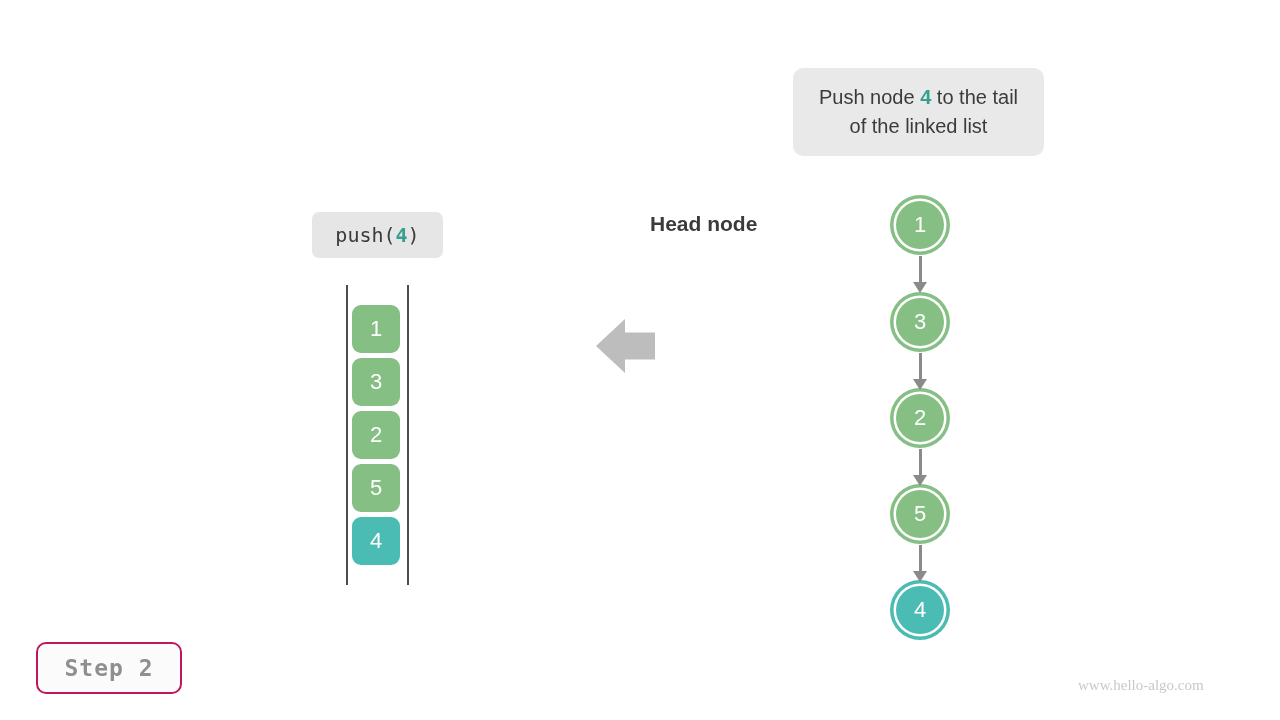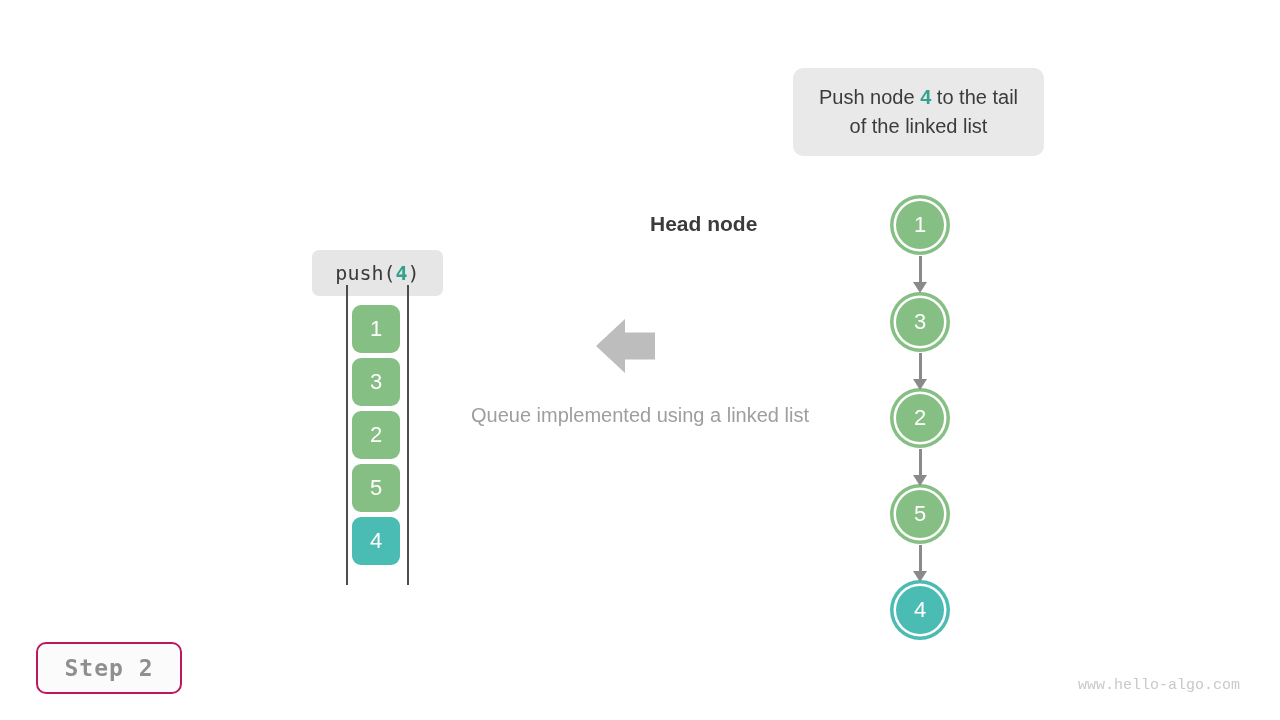--- a/index.html
+++ b/index.html
@@ -18,21 +18,21 @@
     width:205px; font-size:20px; line-height:29px; color:#3b3b3b; text-align:center;
   }
   .hl { color:#35a08f; font-weight:700; font-style:normal; }
 
   
   .push-label {
     position:absolute; left:312px; top:212px; width:131px; height:46px;
     background:#e6e6e6; border-radius:7px;
     display:flex; align-items:center; justify-content:center;
     font-family:"DejaVu Sans Mono","Liberation Mono",monospace;
-    font-size:20px; color:#3b3b3b;margin-top:38px;
+    font-size:20px; color:#3b3b3b;
   }
 
   
   .rail { position:absolute; top:285px; width:2px; height:300px; background:#4d4d4d; }
   .rail-left { left:346px; }
   .rail-right { left:407px; }
   .stack { position:absolute; left:352px; top:305px; display:flex; flex-direction:column; gap:5px; }
   .stack-item {
     width:48px; height:48px; border-radius:9px; background:var(--c,#86bf84);
     display:flex; align-items:center; justify-content:center;
@@ -79,21 +79,21 @@
     background:#fbfbfb; border:2px solid #be185d; border-radius:10px;
     box-sizing:border-box;
     display:flex; align-items:center; justify-content:center;
     font-family:"DejaVu Sans Mono","Liberation Mono",monospace;
     font-size:23px; font-weight:700; color:#8f8f8f; letter-spacing:1px;
   }
 
   
   .watermark {
     position:absolute; left:1078px; top:677px;
-    font-family:Liberation Mono, monospace;
+    font-family:Liberation Serif, serif;
     font-size:15px; color:#c9c9c9;
   }
 </style>
 </head>
 <body>
 
 <div class="canvas">
 
   <div class="callout">
     <div class="callout-text"><span>Push node </span><span class="hl">4</span><span> to the tail of the linked list</span></div>
@@ -123,21 +123,20 @@
       </div>
     <div class="stack-item" style="--c: #4bbcb3;">
         <span>4</span>
       </div>
   </div>
 
   <svg class="block-arrow" width="59" height="60" viewBox="0 0 59 60">
     <polygon points="0,30 29,3 29,16.5 59,16.5 59,43.5 29,43.5 29,57" fill="#bdbdbd"></polygon>
   </svg>
 
-  <div class="caption">Queue implemented using a linked list</div>
 
   <div class="ll-label head-label">Head node</div>
 
   <div class="ll-node" style="top: 201px; --c: #86bf84;">
       <span>1</span>
     </div>
   <div class="ll-node" style="top: 298px; --c: #86bf84;">
       <span>3</span>
     </div>
   <div class="ll-node" style="top: 394px; --c: #86bf84;">

